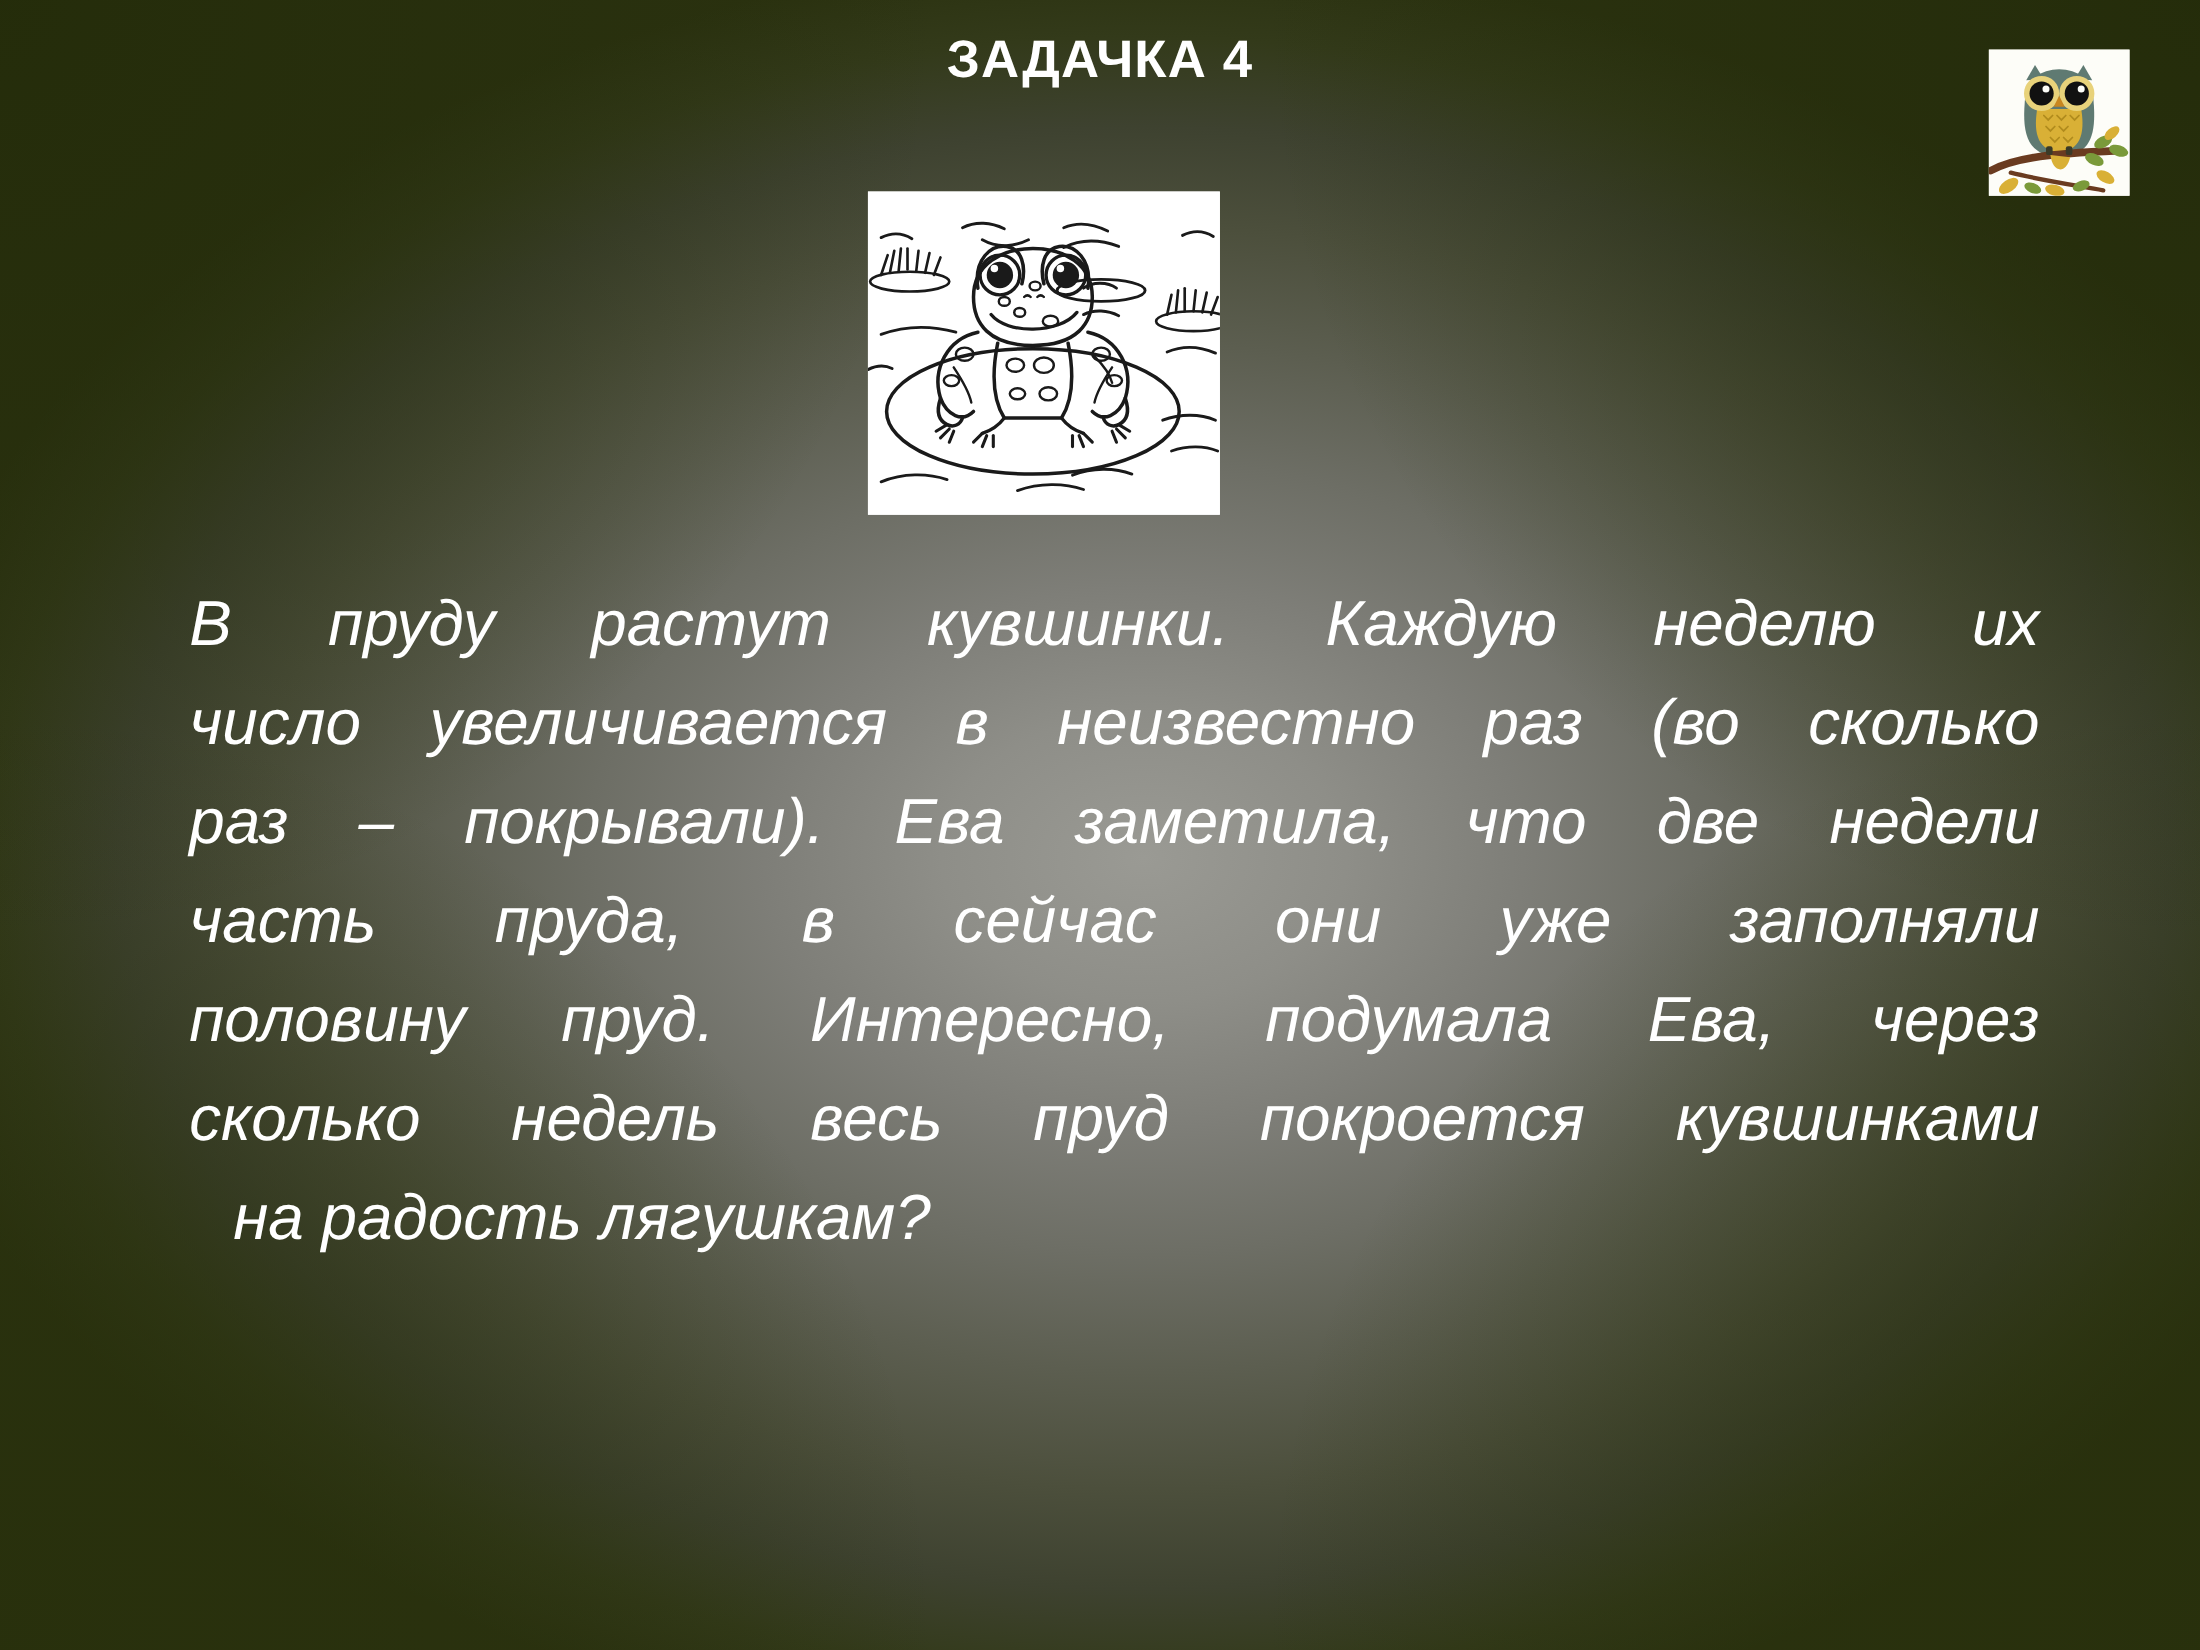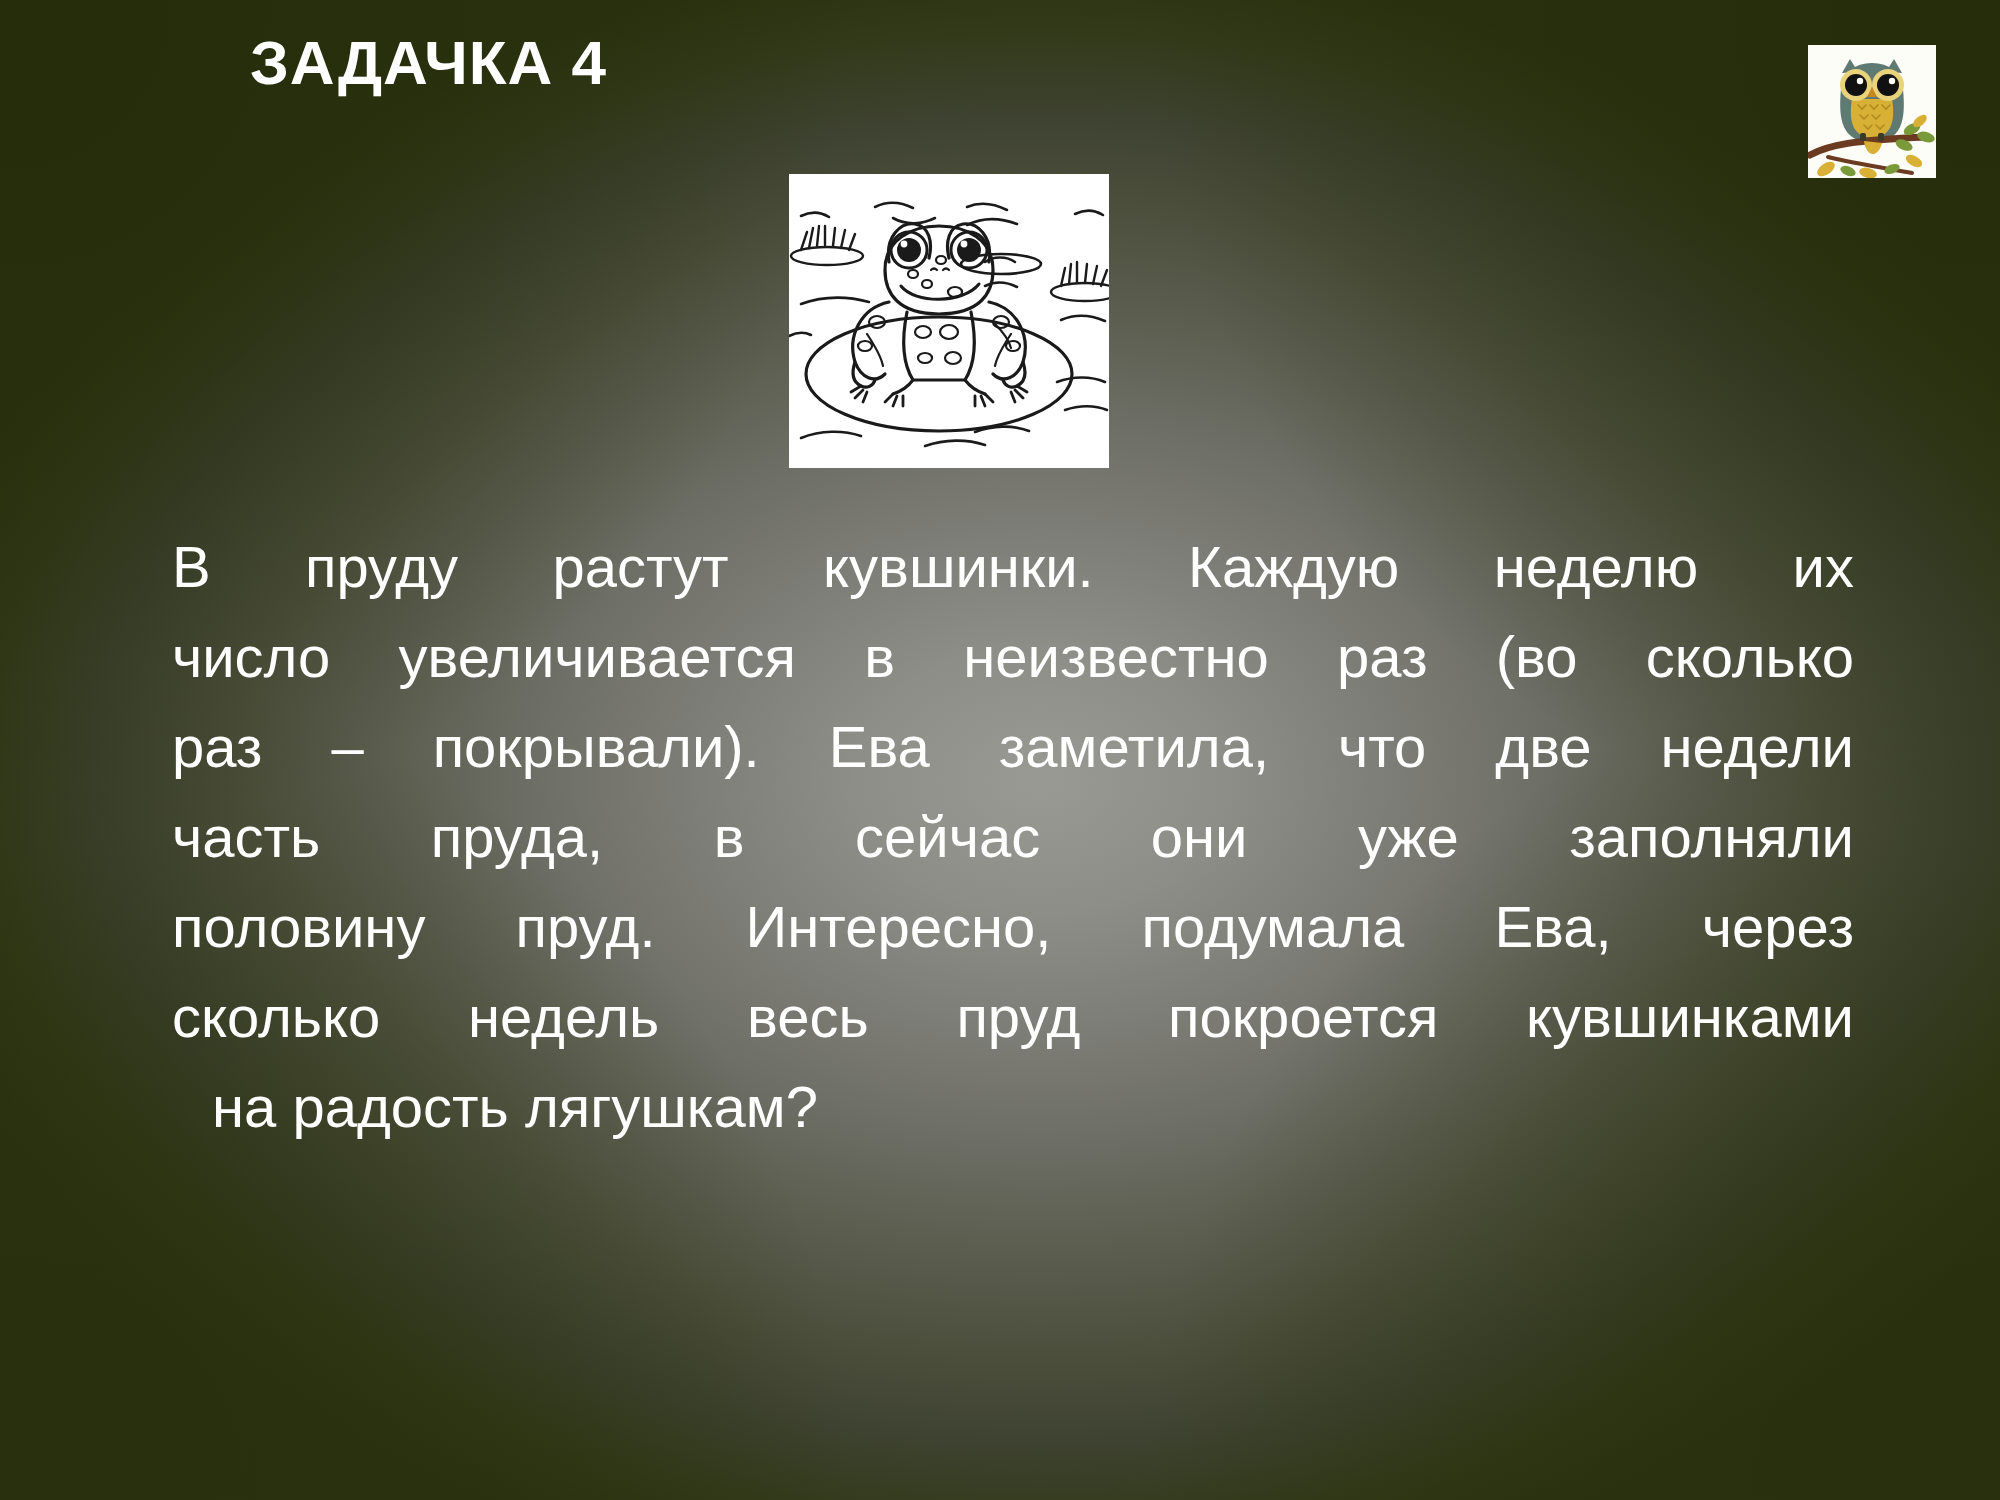--- a/index.html
+++ b/index.html
@@ -37,23 +37,23 @@
       radial-gradient(circle at 100% 0%, rgba(36,44,10,0.92) 0%, rgba(36,44,10,0.55) 14%, rgba(36,44,10,0) 34%),
       radial-gradient(circle at 0% 100%, rgba(40,48,12,0.92) 0%, rgba(40,48,12,0.55) 14%, rgba(40,48,12,0) 34%),
       radial-gradient(circle at 100% 100%, rgba(40,48,12,0.92) 0%, rgba(40,48,12,0.55) 14%, rgba(40,48,12,0) 34%);
   }
 
   .title {
     position: absolute;
     left: 250px;
     top: 30px;
     width: 1500px;
-    text-align: left;
+    text-align: center;
     color: #ffffff;
-    font-size: 62px;
+    font-size: 48px;
     font-weight: bold;
     letter-spacing: 1px;
     line-height: 1.05;
     z-index: 3;
   }
 
   .logo {
     position: absolute;
     left: 1808px;
     top: 45px;
@@ -85,20 +85,21 @@
     font-size: 58px;
     line-height: 90px;
     text-align: justify;
     text-justify: inter-word;
   }
   .body-text .ln {
     display: block;
     text-align: justify;
     text-align-last: justify;
     white-space: nowrap;
+    font-style: italic;
   }
   .body-text .ln.last {
     text-align-last: left;
     margin-left: 40px;
   }
 </style>
 </head>
 <body>
 
 <div class="slide">

